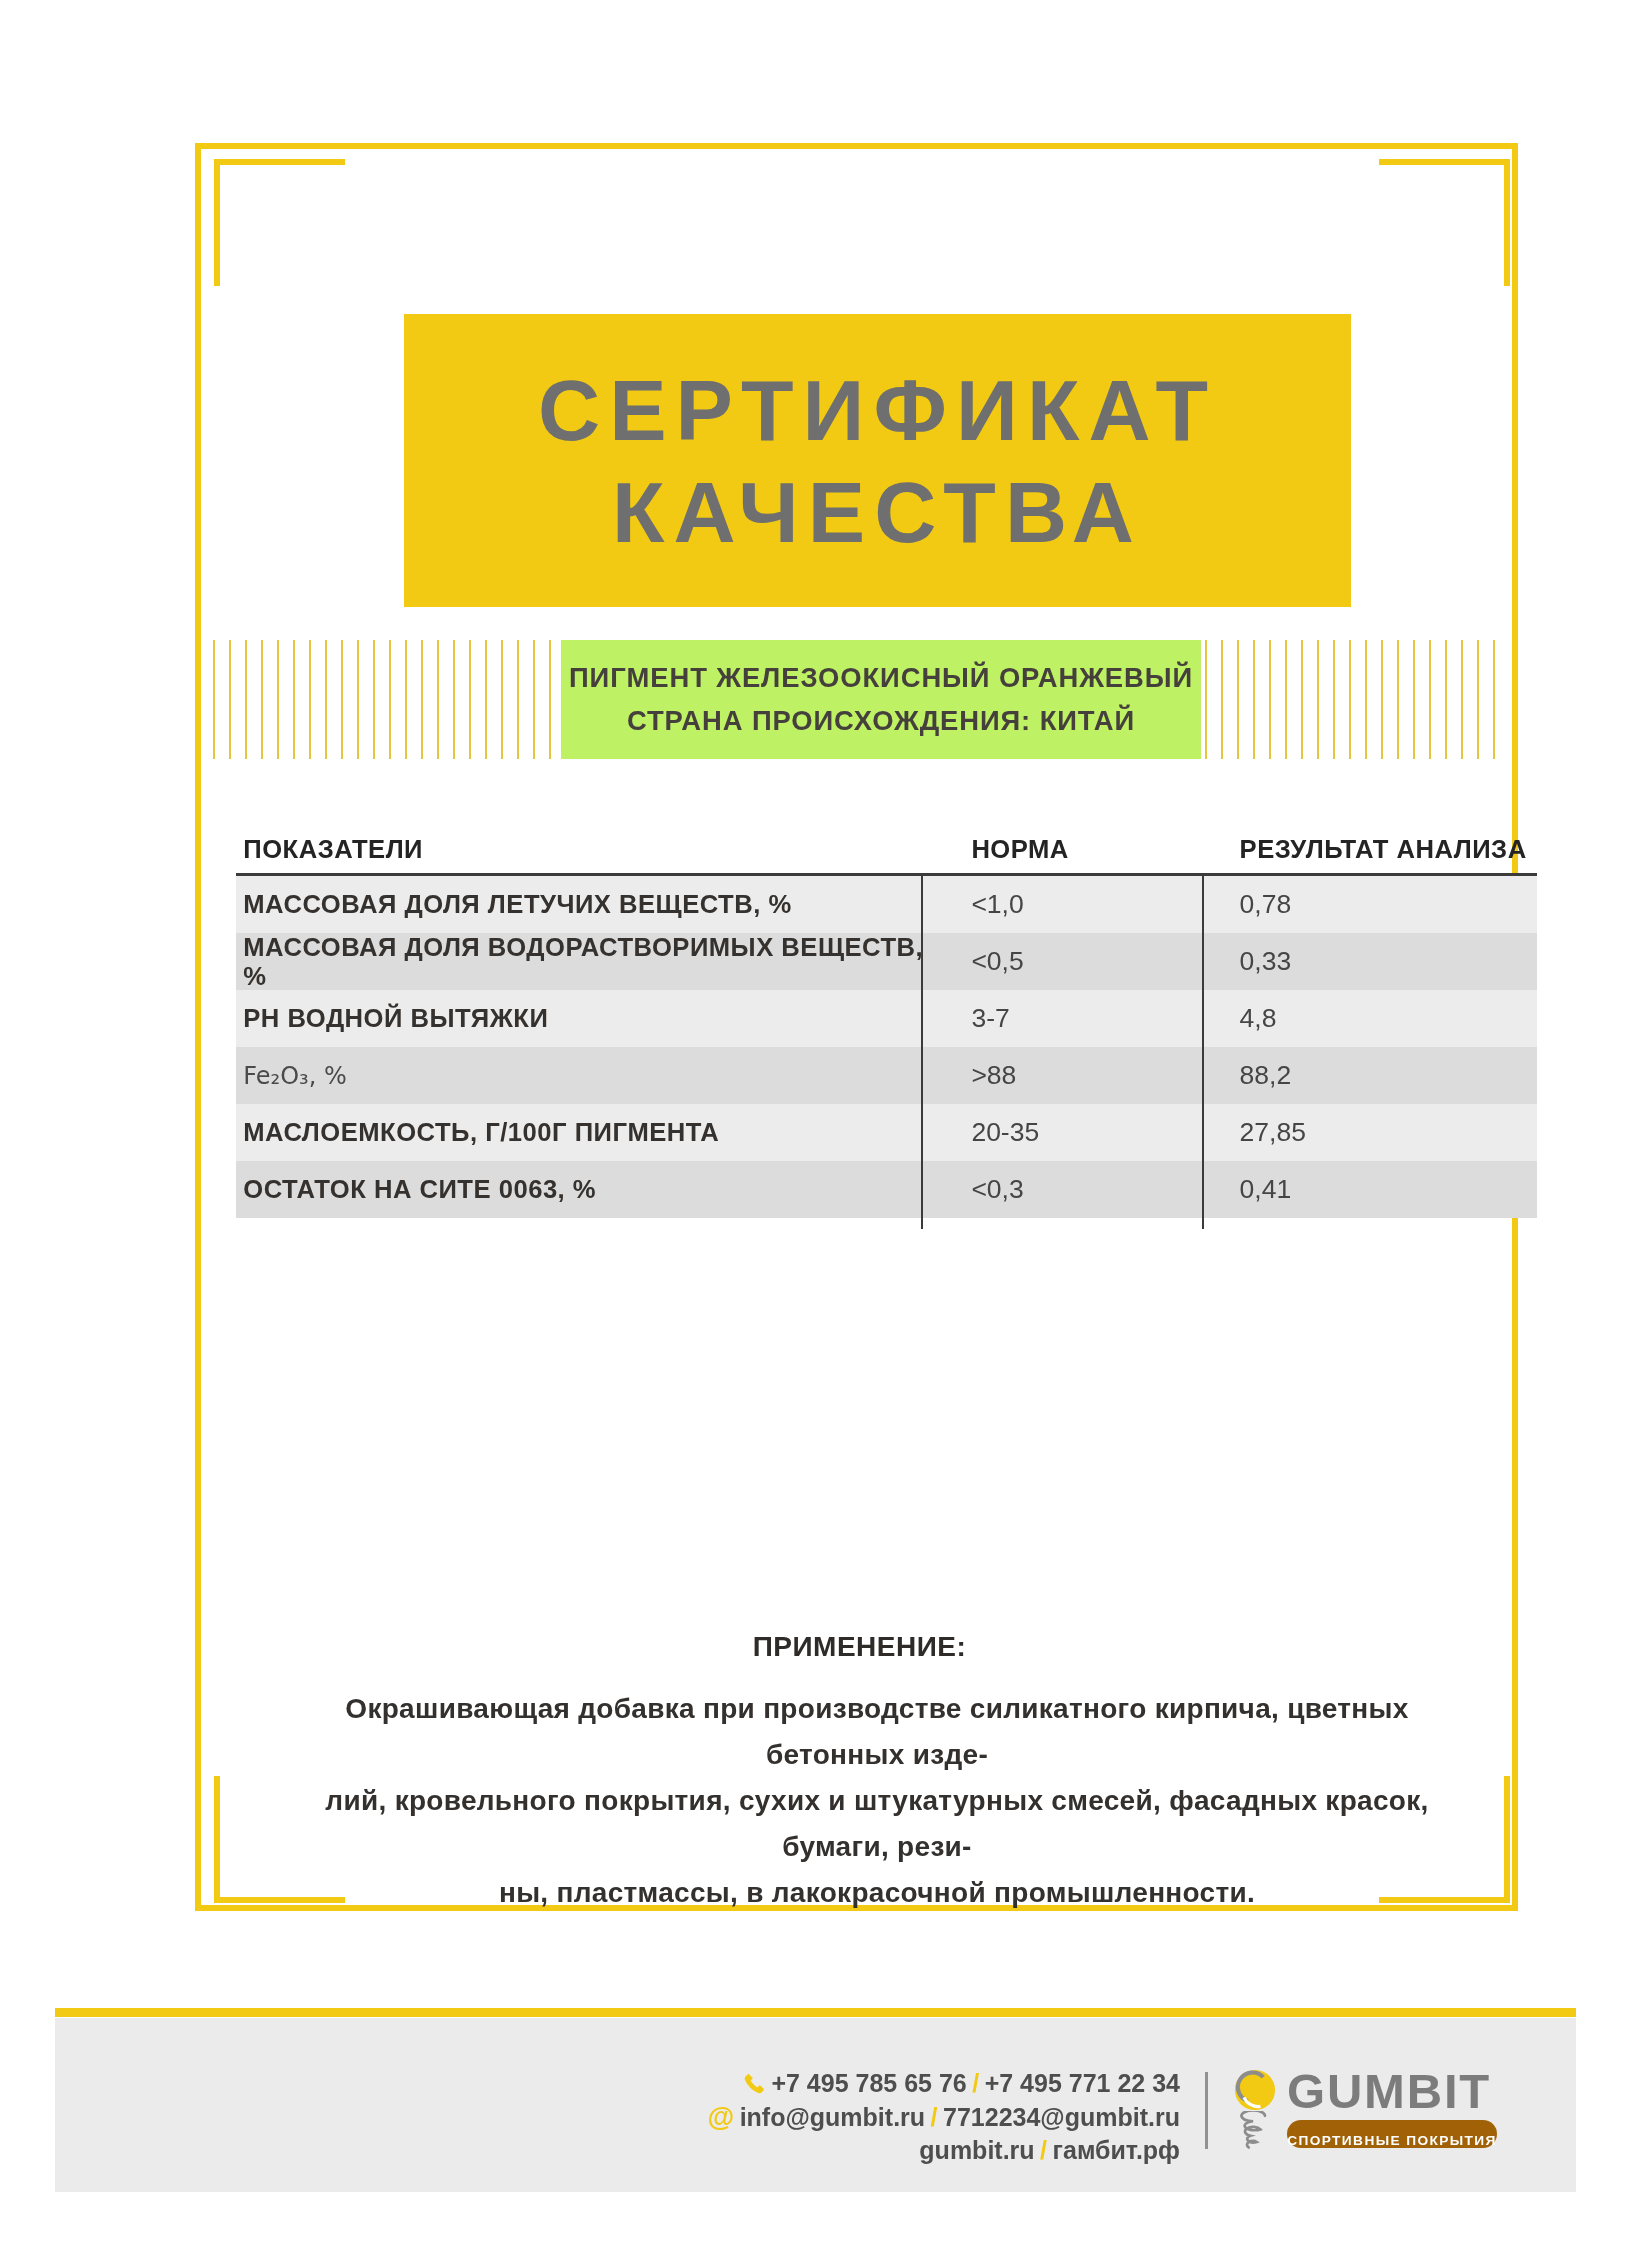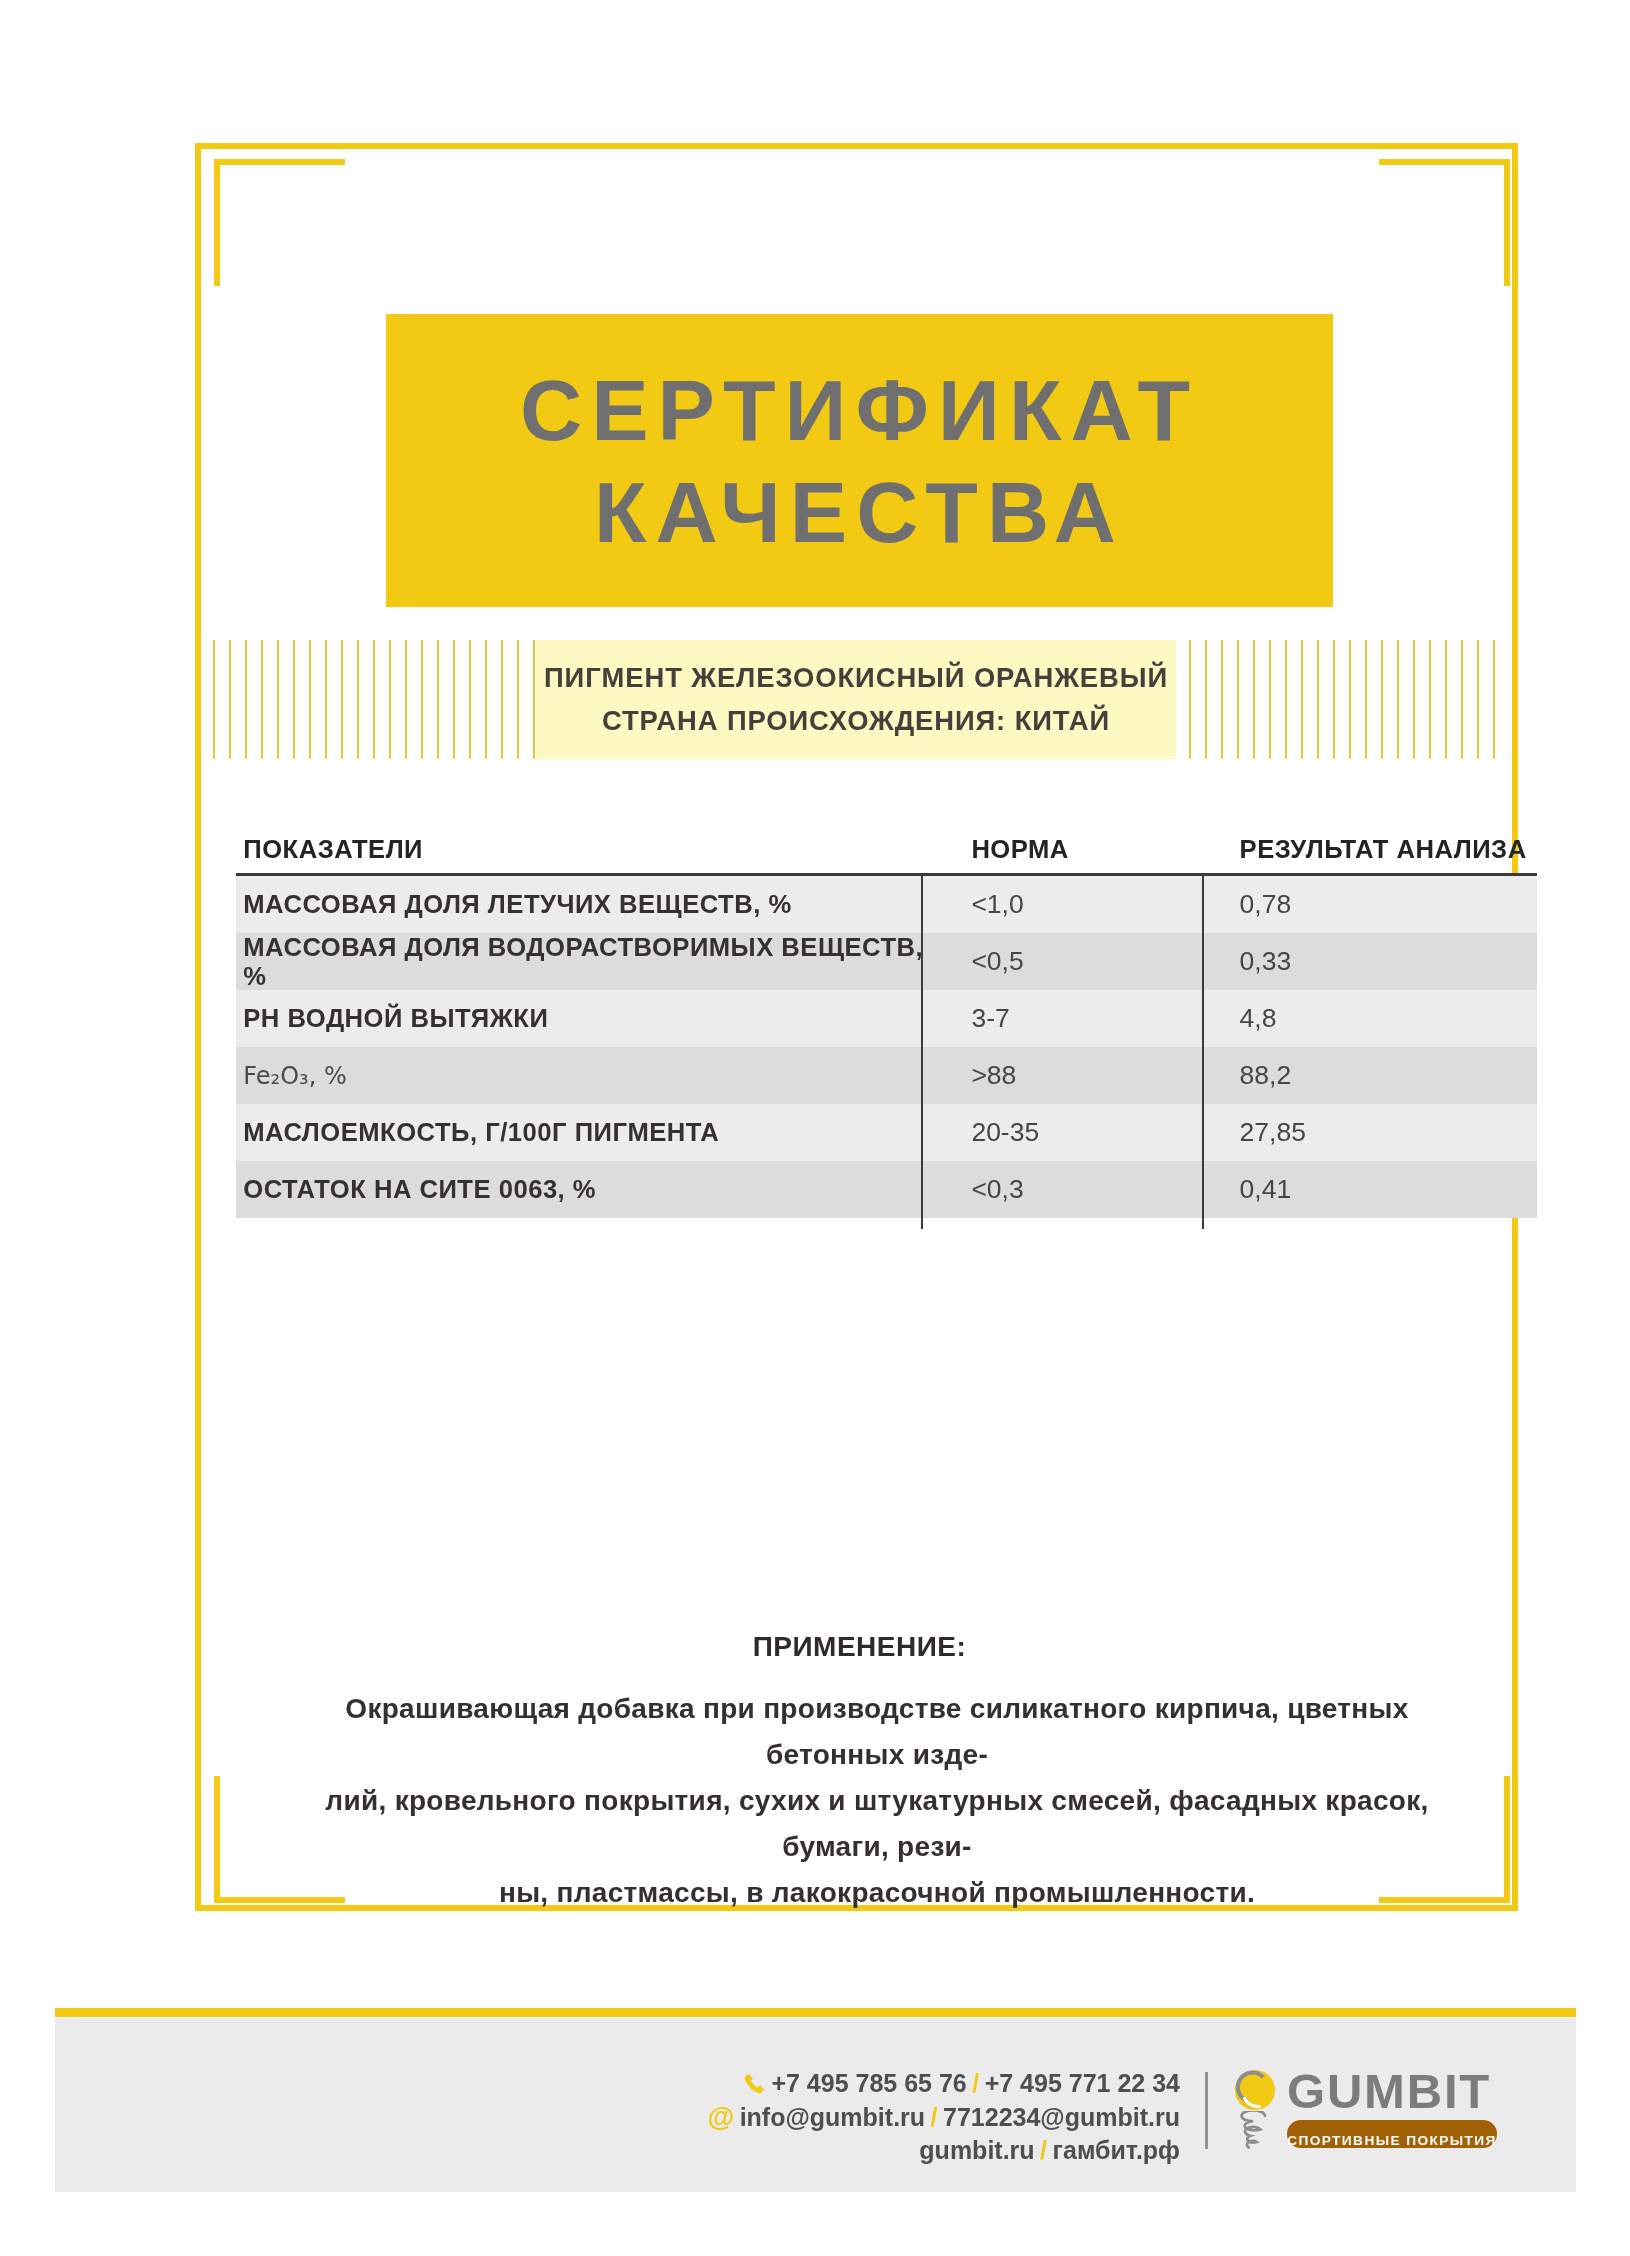--- a/index.html
+++ b/index.html
@@ -15,35 +15,35 @@
     border:6.4px solid #F2C913;box-sizing:border-box;
   }
   .bracket{width:131px;height:127px;box-sizing:border-box;}
   .br-tl{left:214px;top:159px;border-top:6.4px solid #F2C913;border-left:6.4px solid #F2C913;}
   .br-tr{left:1379px;top:159px;border-top:6.4px solid #F2C913;border-right:6.4px solid #F2C913;}
   .br-bl{left:214px;top:1776px;border-bottom:6.4px solid #F2C913;border-left:6.4px solid #F2C913;}
   .br-br{left:1379px;top:1776px;border-bottom:6.4px solid #F2C913;border-right:6.4px solid #F2C913;}
 
   
   .title-box{
-    left:386px;top:314px;width:947px;height:293px;background:#F2C913;
+    left:404px;top:314px;width:947px;height:293px;background:#F2C913;
     display:flex;flex-direction:column;align-items:center;justify-content:center;
   }
   .title-line{
     font-size:86px;font-weight:bold;color:#6F6F6F;letter-spacing:9.1px;
     line-height:102px;white-space:nowrap;
   }
 
   
   .stripe-band{
     left:213px;top:640px;width:1288px;height:119px;
     background:repeating-linear-gradient(to right,#ECC43B 0px,#ECC43B 1.8px,transparent 1.8px,transparent 16px);
   }
   .subtitle-box{
-    left:536px;top:640px;width:640px;height:119px;background:#fef9c3;
+    left:561px;top:640px;width:640px;height:119px;background:#bef264;
     display:flex;flex-direction:column;align-items:center;justify-content:center;gap:11px;
   }
   .subtitle-line{
     font-size:27.4px;font-weight:bold;color:#45403C;letter-spacing:0.9px;white-space:nowrap;
   }
 
   
   .spec-table{left:213px;top:825px;width:1301px;margin-left:23px;}
   .t-head{display:flex;height:48px;align-items:center;border-bottom:3.7px solid #3B3B3B;}
   .t-head .c1,.t-row .c1{width:708px;box-sizing:border-box;padding-left:7.3px;}

